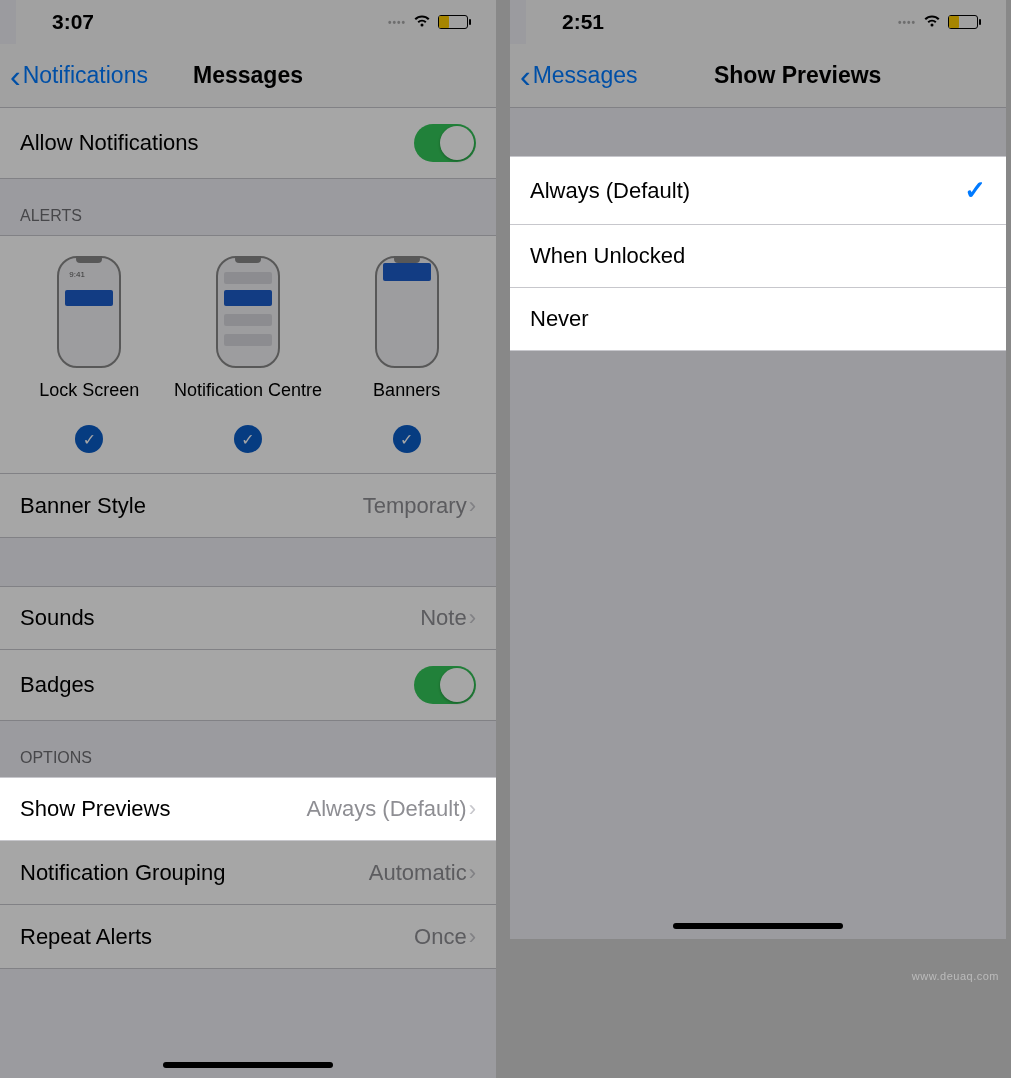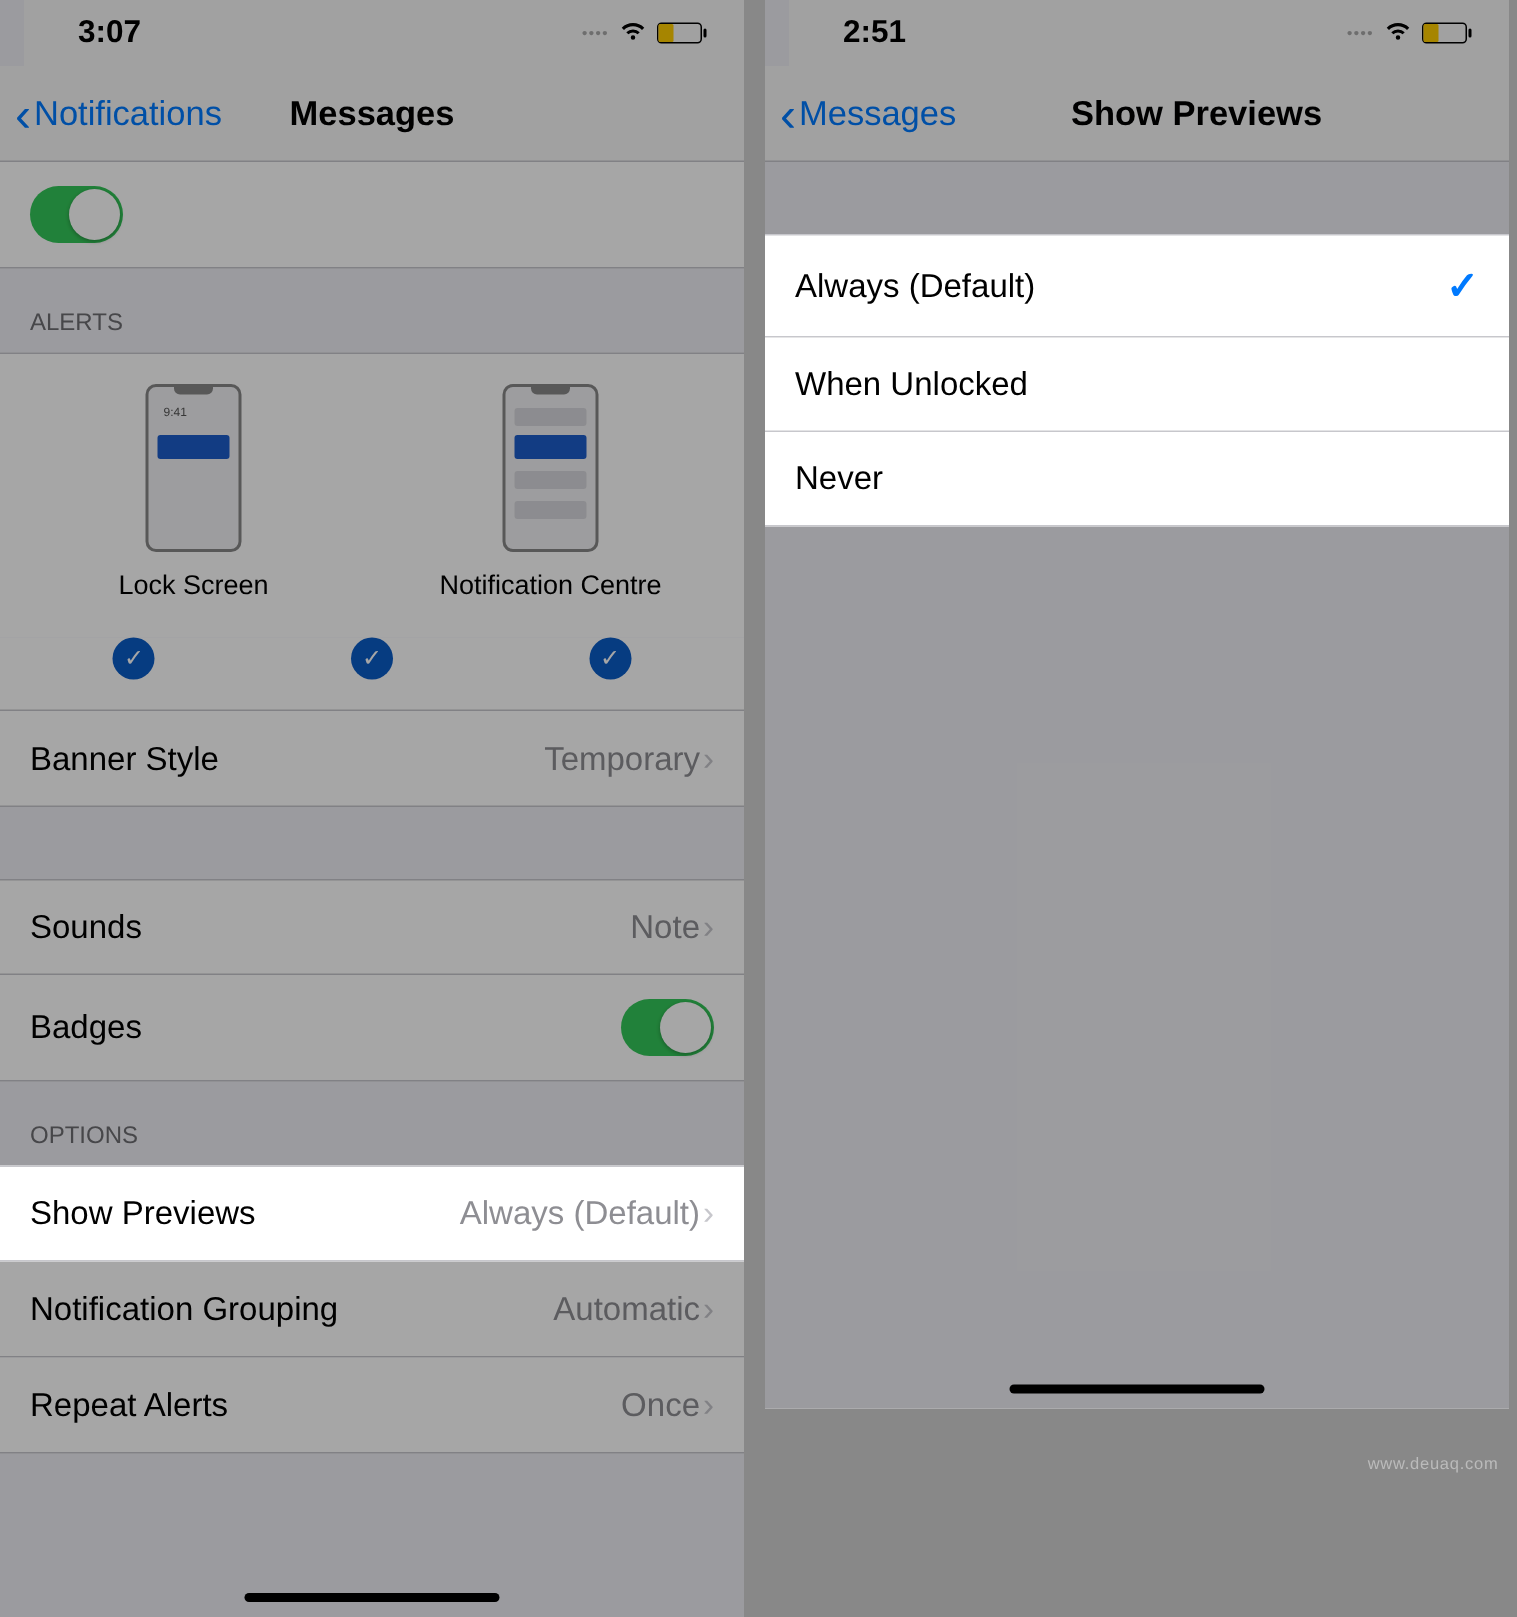--- a/index.html
+++ b/index.html
@@ -106,21 +106,21 @@
   .alerts-row {
     background: #fff;
     display: flex;
     justify-content: space-around;
     padding: 20px 10px 10px;
     border-top: 0.5px solid #c7c7cc;
   }
   .alert-item { text-align: center; width: 150px; }
   .alert-phone {
     width: 64px; height: 112px;
-    border: 2.5px solid #888; border-radius: 7px;
+    border: 2.5px solid #888; border-radius: 20px;
     margin: 0 auto 12px;
     background: #f2f2f5;
     position: relative;
     overflow: hidden;
   }
   .alert-phone .notch {
     position: absolute; top: 0; left: 50%; transform: translateX(-50%);
     width: 26px; height: 5px; background: #888; border-radius: 0 0 4px 4px;
   }
   .alert-phone .timebar {
@@ -204,20 +204,21 @@
 
   <div class="nav-bar">
     <div class="nav-back">
       <span class="chev">‹</span>
       <span>Notifications</span>
     </div>
     <div class="nav-title">Messages</div>
   </div>
 
   <div class="cell">
+    <span class="cell-label">Allow Notifications</span>
     <div class="toggle"></div>
   </div>
 
   <div class="section-header">ALERTS</div>
 
   <div class="alerts-row">
     <div class="alert-item">
       <div class="alert-phone lock">
         <div class="notch"></div>
         <div class="timebar">9:41</div>
@@ -225,20 +226,27 @@
       </div>
       <div class="alert-label">Lock Screen</div>
     </div>
     <div class="alert-item">
       <div class="alert-phone nc nc-lines">
         <div class="notch"></div>
         <div class="blue-banner"></div>
         <div class="l2"></div>
       </div>
       <div class="alert-label">Notification Centre</div>
+    </div>
+    <div class="alert-item">
+      <div class="alert-phone banner">
+        <div class="notch"></div>
+        <div class="blue-banner"></div>
+      </div>
+      <div class="alert-label">Banners</div>
     </div>
   </div>
   <div class="alerts-bottom">
     <div style="width:150px;text-align:center">
         <div class="check-circle">✓</div>
       </div>
     <div style="width:150px;text-align:center">
         <div class="check-circle">✓</div>
       </div>
     <div style="width:150px;text-align:center">

